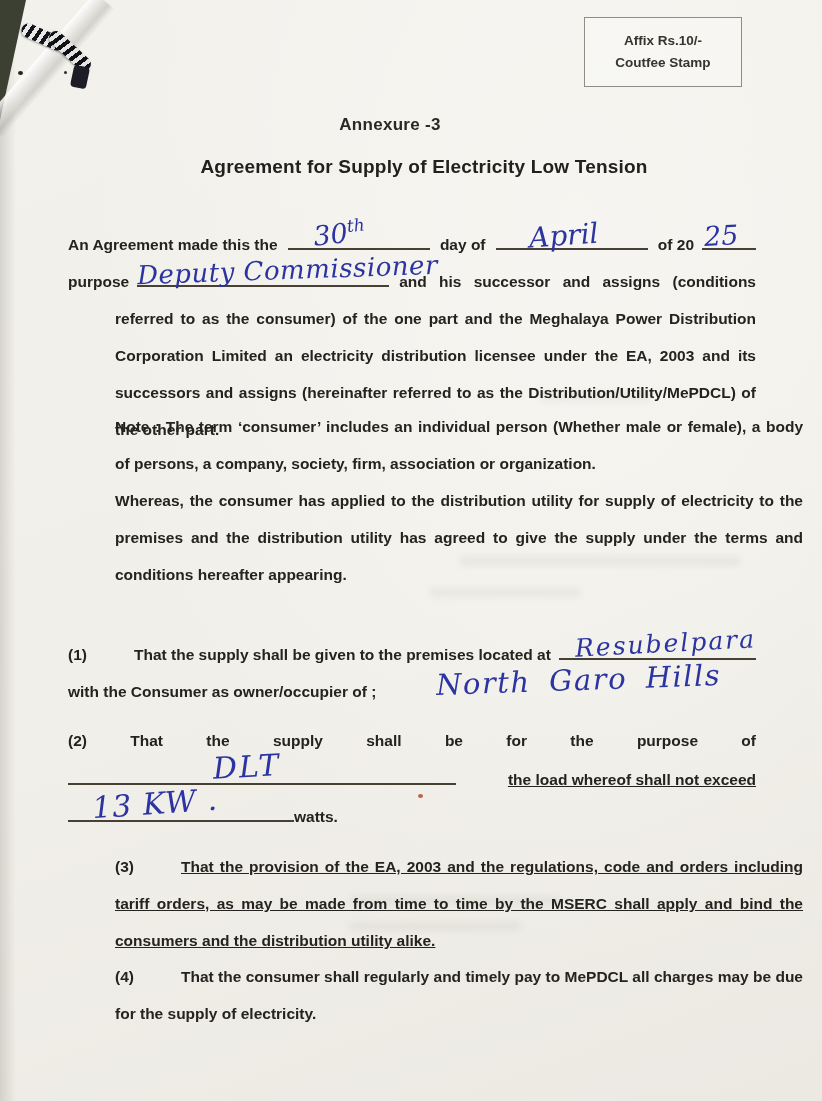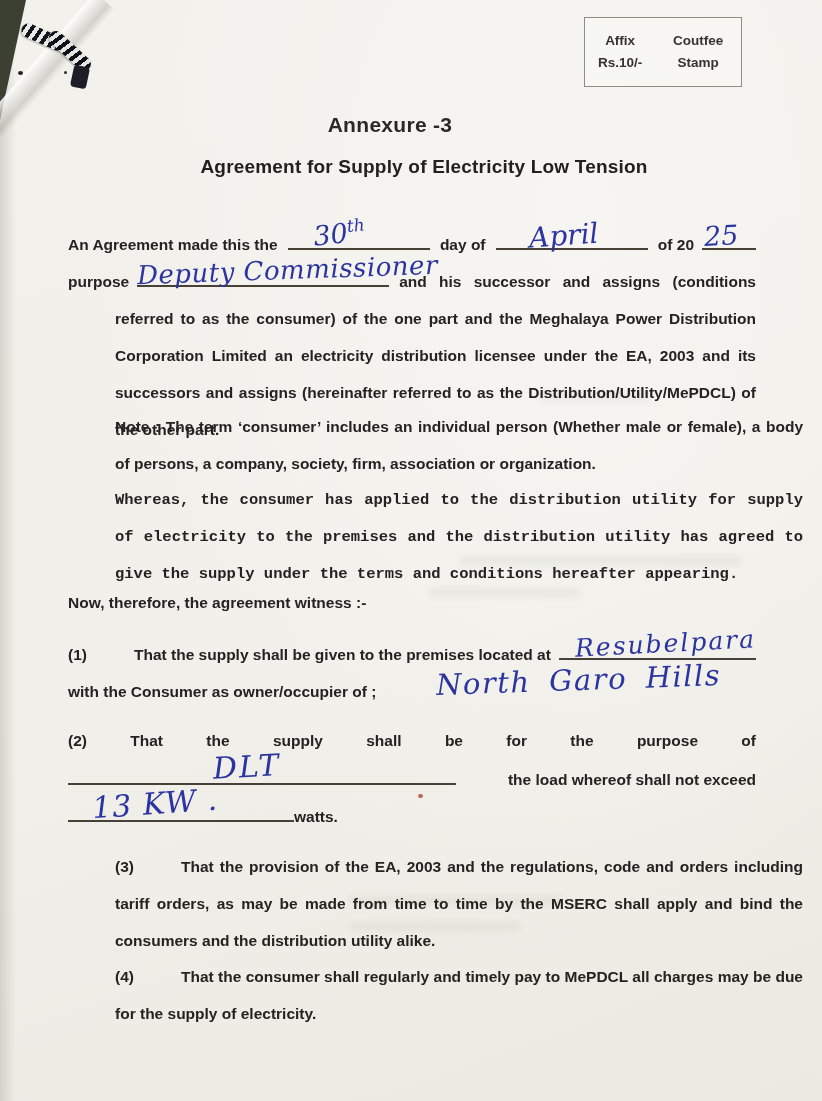--- a/index.html
+++ b/index.html
@@ -40,26 +40,26 @@
   .bleed{ position:absolute; filter:blur(3px); opacity:.07; background:#5a6a58; pointer-events:none; }
   .bleed1{ left:460px; top:556px; width:280px; height:10px; }
   .bleed2{ left:430px; top:588px; width:150px; height:9px; }
   .bleed3{ left:350px; top:896px; width:210px; height:9px; }
   .bleed4{ left:350px; top:922px; width:170px; height:9px; }
   .bleed5{ left:540px; top:392px; width:110px; height:9px; }
 
   
   .stamp{ position:absolute; left:584px; top:17px; width:156px; height:68px;
     border:1.5px solid #8f8e85; background:rgba(250,250,247,.5);
-    display:flex; flex-direction:row; justify-content:center; align-items:center;
+    display:flex; flex-direction:column; justify-content:center; align-items:center;
     font-size:13.5px; line-height:22px; color:#35342e; text-align:center; }
 
   
   .annexure{ position:absolute; left:0; top:106px; width:780px; text-align:center;
-    font-size:21px; letter-spacing:.3px; color:#2a2925; }
+    font-size:17px; letter-spacing:.3px; color:#2a2925; }
   .doc-title{ position:absolute; left:0; top:148px; width:800px; text-align:center;
     font-size:19px; letter-spacing:.2px; color:#22211d;padding-left:24px; }
 
   
   .blk{ position:absolute; left:68px; width:688px; }
   .just{ text-align:justify;margin-left:47px; }
   .flexline{ display:flex; align-items:baseline; }
   .blank{ display:inline-block; position:relative; border-bottom:2px solid #474135; height:20px; vertical-align:baseline; }
   .hw{ position:absolute; white-space:nowrap;
     font-family:"DejaVu Serif", serif; font-style:italic; font-weight:500;
@@ -72,41 +72,41 @@
   .p-open .b-day sup{ font-size:17px; }
   .p-open .b-month{ flex:1 1 140px; margin:0 10px; }
   .p-open .b-month .hw{ font-size:28px; left:22%; bottom:-6px; transform:rotate(-4deg); }
   .p-open .b-year{ flex:0 0 54px; margin-left:8px; }
   .p-open .b-year .hw{ font-size:27px; left:2px; bottom:-6px; transform:rotate(-3deg); }
   .p-open .b-party{ flex:0 0 252px; margin:0 10px 0 8px; }
   .p-open .b-party .hw{ font-size:26px; left:0; bottom:-4px; transform:rotate(-2deg); letter-spacing:.5px; }
   .p-open .tail{ flex:1; text-align:justify; text-align-last:justify; }
 
   .p-note{ top:408px; }
-  .p-whereas{ top:482px;font-family:Liberation Mono, monospace; }
+  .p-whereas{ top:482px; }
   .p-witness{ top:584px; }
 
   .c1{ top:636px; }
   .c1 .b-premises{ flex:1; margin-left:8px; }
   .c1 .b-premises .hw{ font-size:25px; left:8%; bottom:-4px; transform:rotate(-3deg); letter-spacing:2px; }
   .c1 .hw-district{ position:absolute; left:368px; top:26px; font-size:29px;
     transform:rotate(-2deg); letter-spacing:1.5px; word-spacing:8px; }
 
   .c2{ top:722px; }
   .c2 .spread{ text-align:justify; text-align-last:justify; }
   .c2 .line2{ display:flex; align-items:baseline; margin-top:2px; }
   .c2 .b-purpose{ flex:0 0 388px; }
   .c2 .b-purpose .hw{ font-size:30px; left:145px; bottom:-2px; transform:rotate(-3deg); letter-spacing:2px; }
-  .c2 .line2 .right-text{ flex:1; text-align:right; }
+  .c2 .line2 .right-text{ flex:1; text-align:right;text-decoration:underline; }
   .c2 .line3{ display:flex; align-items:baseline; margin-top:0px; }
   .c2 .b-load{ flex:0 0 226px; }
   .c2 .b-load .hw{ font-size:30px; left:24px; bottom:-2px; transform:rotate(-4deg); letter-spacing:1px; }
   .c2 .line3 .after{ }
 
-  .c3{ top:848px; }
+  .c3{ top:848px;text-decoration:underline; }
   .c4{ top:958px; }
 </style>
 </head>
 <body>
 
 <div class="page">
 
   <div class="corner-dark"></div>
   <div class="corner-fold"></div>
   <div class="thread-a"></div>
@@ -151,21 +151,20 @@
       </span>
       <span class="tail">and his successor and assigns (conditions</span>
     </div>
     <div class="just">referred to as the consumer) of the one part and the Meghalaya Power Distribution Corporation Limited an electricity distribution licensee under the EA, 2003 and its successors and assigns (hereinafter referred to as the Distribution/Utility/MePDCL) of the other part.</div>
   </div>
 
   <div class="blk p-note just">Note : The term ‘consumer’ includes an individual person (Whether male or female), a body of persons, a company, society, firm, association or organization.</div>
 
   <div class="blk p-whereas just">Whereas, the consumer has applied to the distribution utility for supply of electricity to the premises and the distribution utility has agreed to give the supply under the terms and conditions hereafter appearing.</div>
 
-  <div class="blk p-witness">Now, therefore, the agreement witness :-</div>
 
   <div class="blk c1">
     <div class="flexline">
       <span class="numtab">(1)</span>
       <span>That the supply shall be given to the premises located at</span>
       <span class="blank b-premises">
         <span class="hw">Resubelpara</span>
       </span>
     </div>
     <div>with the Consumer as owner/occupier of ;</div>

